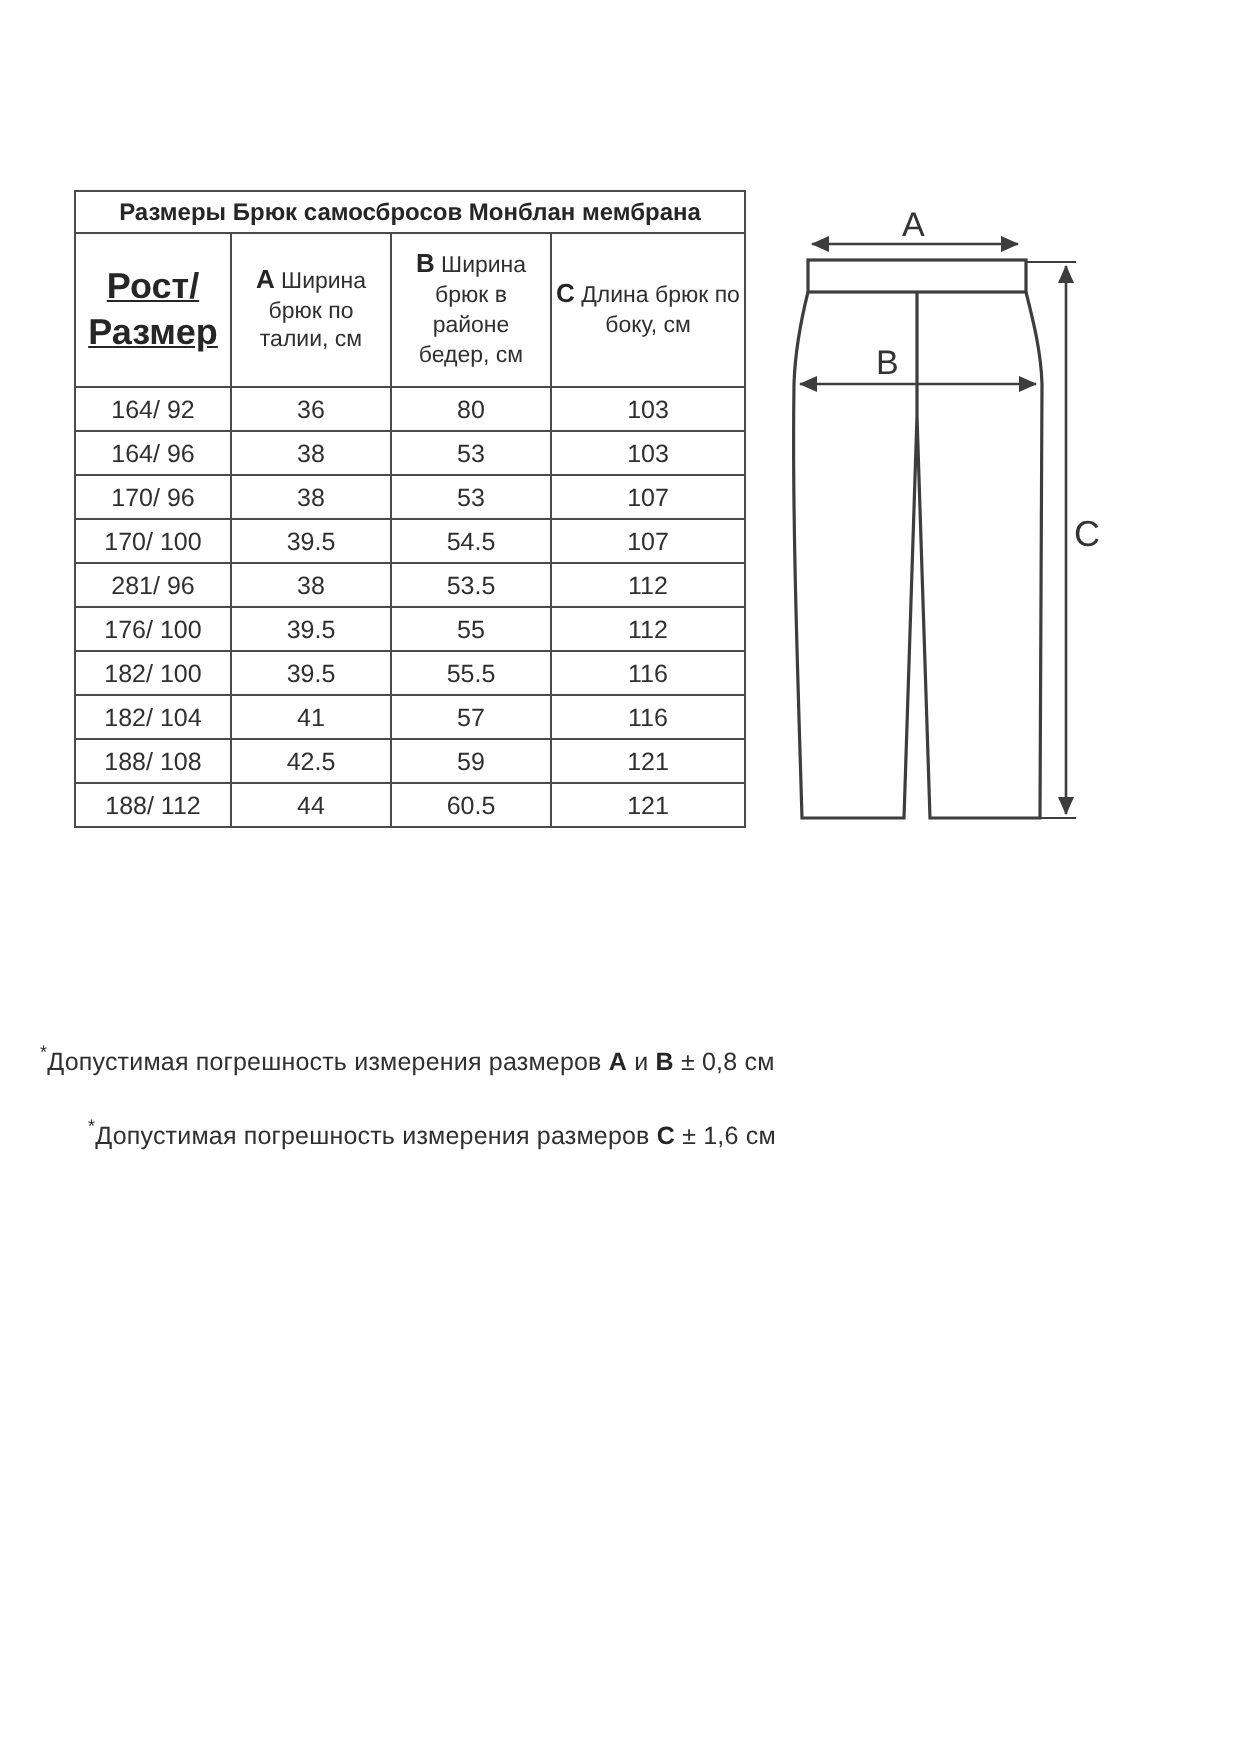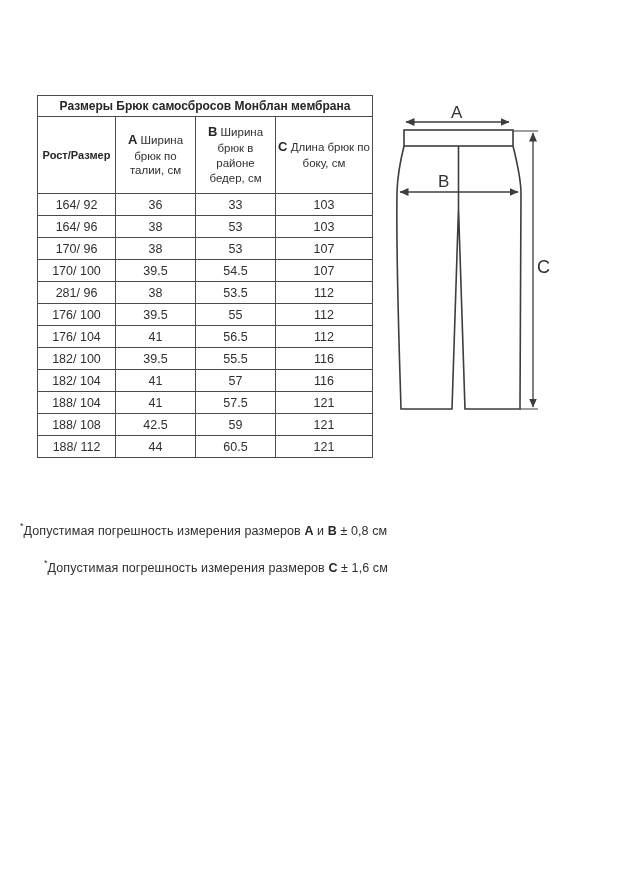--- a/index.html
+++ b/index.html
@@ -19,21 +19,21 @@
     border:1.5px solid #4b4b4b;text-align:center;vertical-align:middle;
     overflow:hidden;
   }
   .size-table th.title-cell{
     font-size:12px;font-weight:bold;height:18px;padding:1px 2px;color:#262626;
   }
   .size-table tr.head th{
     font-weight:normal;font-size:11.5px;line-height:1.3;height:72px;padding:2px 2px;
     color:#2f2f2f;
   }
-  .size-table tr.head th.size-col{font-weight:bold;font-size:11px;color:#262626;}
+  .size-table tr.head th.size-col{font-weight:bold;font-size:18px;color:#262626;text-decoration:underline;}
   .size-table tr.head b{font-weight:bold;font-size:13px;color:#262626;}
   .size-table td{font-size:12.5px;height:21px;padding:0 2px;color:#2f2f2f;text-align:center;}
 
   
   .fn{
     position:absolute;left:20px;margin:0;font-size:12.5px;color:#2f2f2f;
     letter-spacing:0.1px;
   }
   .fn sup{font-size:9px;vertical-align:6px;}
   .fn b{font-weight:bold;color:#262626;}
@@ -67,21 +67,21 @@
         <th class="size-col">Рост/Размер</th>
         <th><b>А</b><span> Ширина брюк по талии, см</span></th>
         <th><b>В</b><span> Ширина брюк в районе бедер, см</span></th>
         <th><b>С</b><span> Длина брюк по боку, см</span></th>
       </tr>
     </thead>
     <tbody id="rows">
         <tr>
           <td>164/ 92</td>
           <td>36</td>
-          <td>33</td>
+          <td>80</td>
           <td>103</td>
         </tr>
         <tr>
           <td>164/ 96</td>
           <td>38</td>
           <td>53</td>
           <td>103</td>
         </tr>
         <tr>
           <td>170/ 96</td>
@@ -101,42 +101,30 @@
           <td>53.5</td>
           <td>112</td>
         </tr>
         <tr>
           <td>176/ 100</td>
           <td>39.5</td>
           <td>55</td>
           <td>112</td>
         </tr>
         <tr>
-          <td>176/ 104</td>
-          <td>41</td>
-          <td>56.5</td>
-          <td>112</td>
-        </tr>
-        <tr>
           <td>182/ 100</td>
           <td>39.5</td>
           <td>55.5</td>
           <td>116</td>
         </tr>
         <tr>
           <td>182/ 104</td>
           <td>41</td>
           <td>57</td>
           <td>116</td>
-        </tr>
-        <tr>
-          <td>188/ 104</td>
-          <td>41</td>
-          <td>57.5</td>
-          <td>121</td>
         </tr>
         <tr>
           <td>188/ 108</td>
           <td>42.5</td>
           <td>59</td>
           <td>121</td>
         </tr>
         <tr>
           <td>188/ 112</td>
           <td>44</td>

